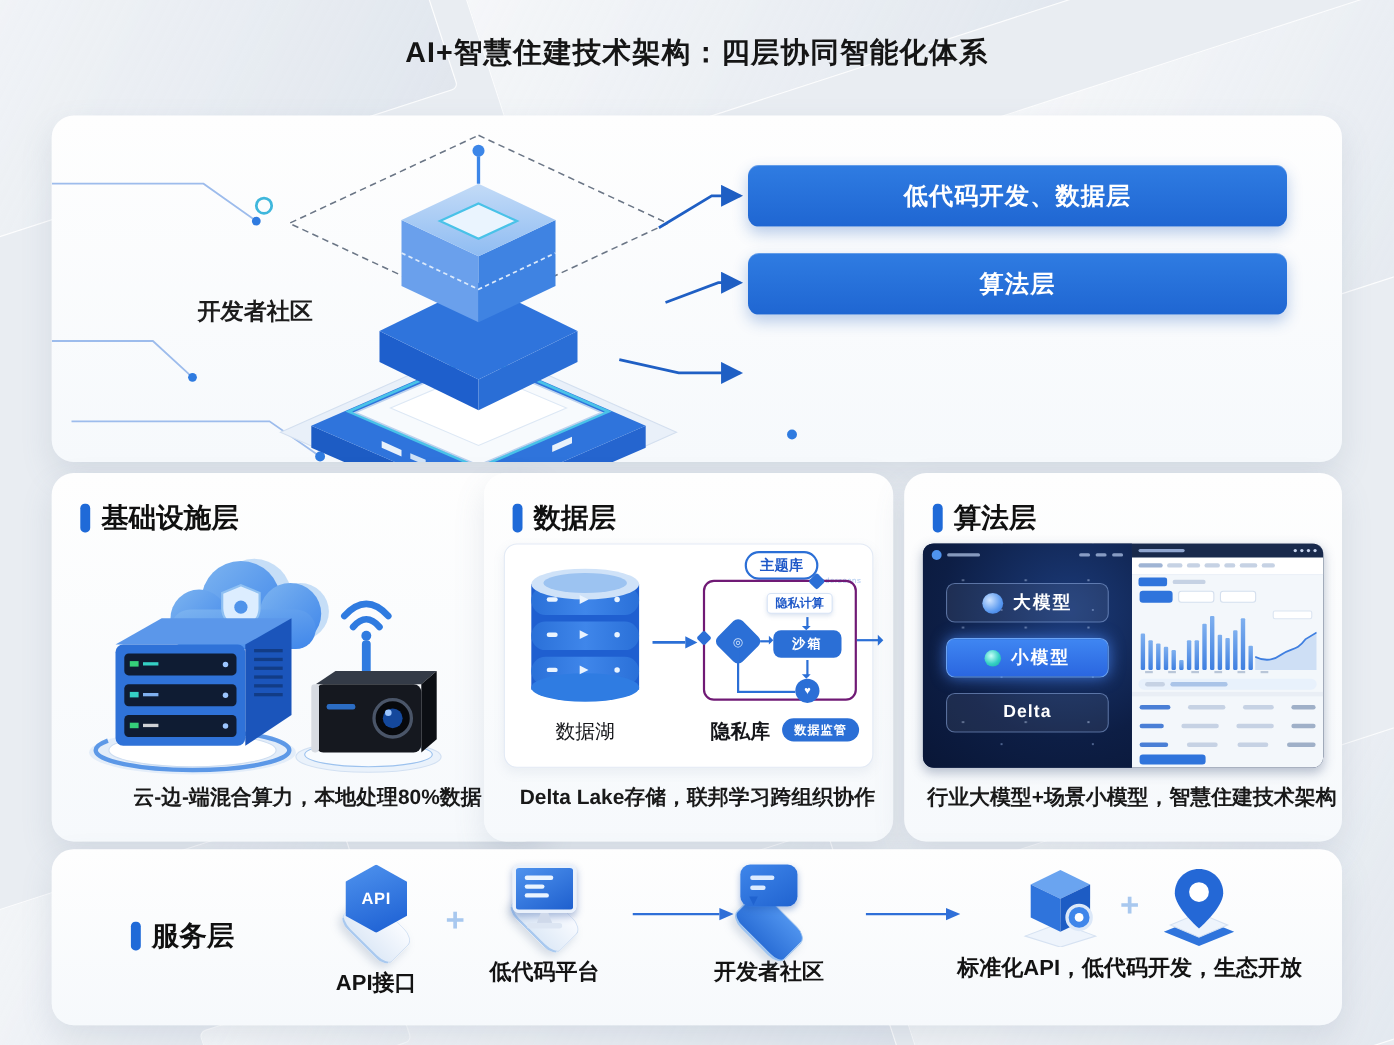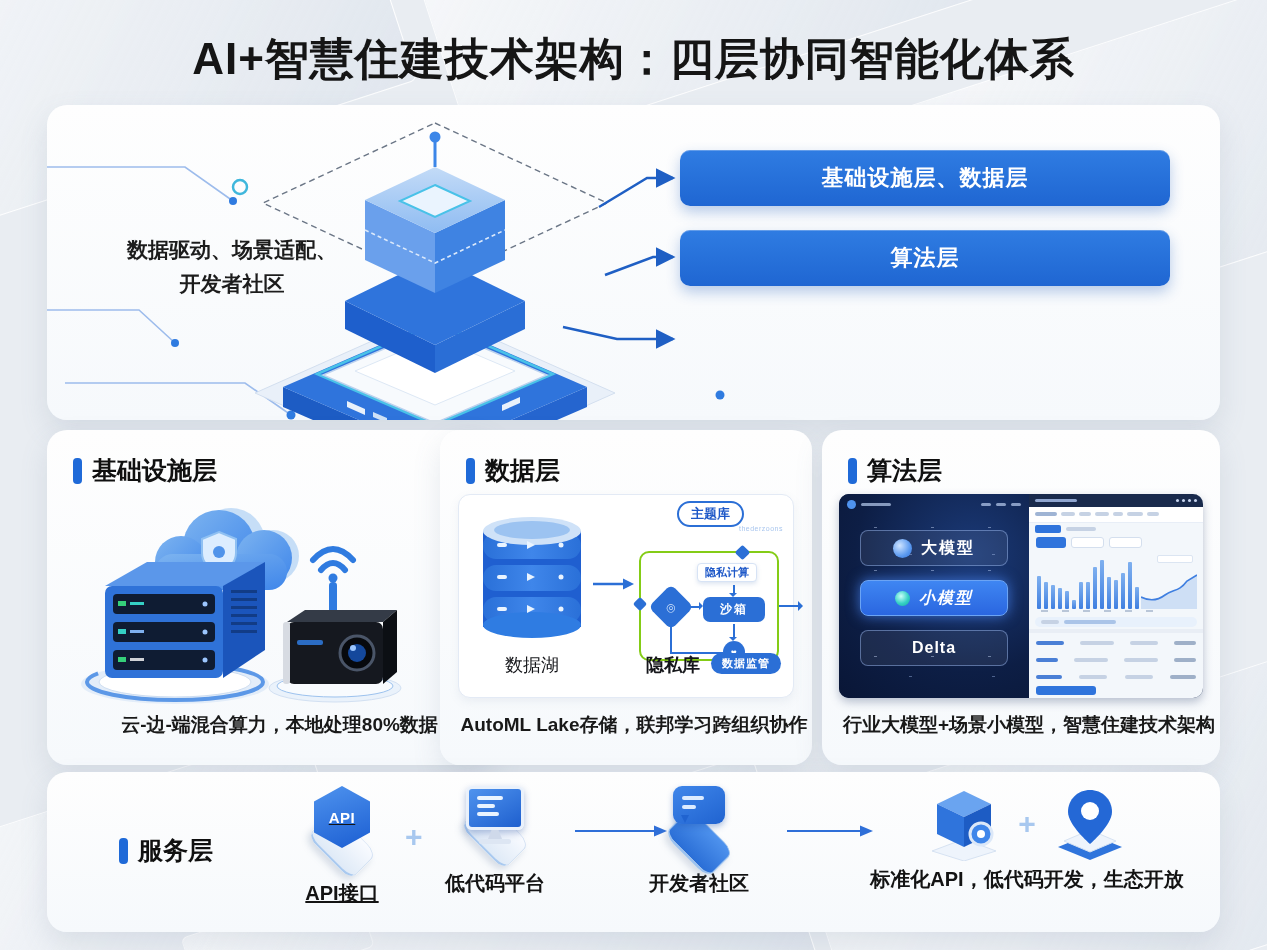--- a/index.html
+++ b/index.html
@@ -16,21 +16,21 @@
     transform:rotate(-18deg); border-radius:6px; }
   .bg1{left:-150px;top:-90px;width:540px;height:260px;}
   .bg2{right:-130px;top:30px;width:470px;height:250px;}
   .bg3{left:-90px;bottom:-70px;width:440px;height:230px;}
   .bg4{right:-70px;bottom:-50px;width:520px;height:270px;}
   .bg5{left:430px;top:-130px;width:560px;height:210px;}
   .bg6{left:200px;bottom:-110px;width:600px;height:220px;}
 
   
   .page-title{position:absolute;top:30px;left:0;right:0;text-align:center;
-    font-size:44px;font-weight:800;color:#151515;letter-spacing:1px;z-index:5;}
+    font-size:26px;font-weight:800;color:#151515;letter-spacing:1px;z-index:5;}
 
   
   .card{position:absolute;background:linear-gradient(180deg,#fefefe,#f6f9fc);
     border-radius:20px;box-shadow:0 12px 28px rgba(100,120,150,.15);z-index:4;}
 
   
   .hero{left:47px;top:105px;width:1173px;height:315px;overflow:hidden;}
   .hero-svg{position:absolute;inset:0;width:100%;height:100%;z-index:1;pointer-events:none;}
   .hero-left-text{position:absolute;left:60px;top:128px;width:250px;text-align:center;
     font-size:21px;font-weight:700;color:#1c1c1c;line-height:1.6;z-index:2;}
@@ -54,22 +54,22 @@
 
   .infra-art{position:absolute;left:12px;top:60px;width:359px;height:215px;}
 
   
   .data-panel{position:absolute;left:18px;top:64px;width:336px;height:204px;background:#fff;
     border:1px solid #e3eaf5;border-radius:12px;box-shadow:0 4px 10px rgba(120,140,170,.1);}
   .db-svg{position:absolute;left:14px;top:18px;width:118px;height:130px;}
   .lake-label{position:absolute;left:14px;top:158px;width:118px;text-align:center;
     font-size:18px;font-weight:400;color:#15161a;}
   .flow-arrow1{position:absolute;left:134px;top:82px;width:42px;height:14px;}
-  .flow-box{position:absolute;left:180px;top:56px;width:140px;height:110px;
-    border:2px solid #84cc16;border-radius:10px;}
+  .flow-box{position:absolute;left:180px;top:32px;width:140px;height:110px;
+    border:2px solid #701a75;border-radius:10px;}
   .node-diamond-top{position:absolute;left:96px;top:-6px;width:11px;height:11px;background:#2b6fd6;
     transform:rotate(45deg);border-radius:2px;}
   .node-diamond-left{position:absolute;left:-6px;top:46px;width:10px;height:10px;background:#2b6fd6;
     transform:rotate(45deg);border-radius:2px;}
   .pill-top{position:absolute;left:218px;top:6px;padding:2px 12px;background:#fff;
     border:2px solid #2b6fd6;border-radius:14px;color:#1e58c8;font-size:13px;font-weight:800;}
   .watermark{position:absolute;right:10px;top:30px;font-size:7px;color:#a9c6ee;letter-spacing:.5px;}
   .privacy-label{position:absolute;left:56px;top:10px;padding:1px 7px;background:#fff;
     border:1px solid #d7e3f5;border-radius:4px;box-shadow:0 2px 4px rgba(120,150,200,.25);
     color:#1e58c8;font-size:11px;font-weight:800;}
@@ -107,21 +107,21 @@
   .algo-topbar{position:absolute;left:0;top:0;right:0;height:20px;display:flex;align-items:center;
     gap:5px;padding:0 8px;}
   .logo-dot{width:9px;height:9px;border-radius:50%;background:#4f93ee;flex:0 0 auto;}
   .tb-dash{height:3px;border-radius:2px;background:#b9cdf0;opacity:.7;}
   .algo-btn{position:absolute;left:21px;width:148px;height:36px;border-radius:8px;
     display:flex;align-items:center;justify-content:center;gap:9px;
     background:rgba(255,255,255,.07);border:1px solid rgba(150,180,235,.5);
     color:#fff;font-size:16px;font-weight:700;letter-spacing:2px;}
   .ab1{top:36px;} .ab3{top:136px;letter-spacing:1px;}
   .ab2{top:86px;background:linear-gradient(180deg,#3f86f2,#2a66e0);border:1px solid #6ba4f5;
-    box-shadow:0 0 14px rgba(70,130,240,.8);font-style:italic;}
+    box-shadow:0 0 14px rgba(70,130,240,.8);}
   .ai-circle{width:19px;height:19px;border-radius:50%;
     background:radial-gradient(circle at 35% 35%, #cfe4ff, #5b9af0 60%, #2f6fd8);}
   .ai-drop{width:15px;height:15px;border-radius:50%;
     background:radial-gradient(circle at 40% 35%, #c9fff8, #35d0c5 55%, #17a89e);}
   .dash{flex:1;background:#f3f7fb;display:flex;flex-direction:column;overflow:hidden;}
   .dash-top{height:13px;background:#192a4c;display:flex;align-items:center;padding:0 6px;gap:3px;}
   .dash-top .d1{width:42px;height:3px;background:#8fa5cf;border-radius:2px;}
   .dash-top .sp{flex:1;}
   .dash-top i{width:3px;height:3px;border-radius:50%;background:#c8d6f0;display:block;}
   .dash-toolbar{height:16px;background:#fff;border-bottom:1px solid #e8eef7;display:flex;
@@ -247,24 +247,24 @@
     <line x1="388" y1="37" x2="388" y2="62" stroke="#3c86e8" stroke-width="3"></line>
     <circle cx="388" cy="32" r="5.5" fill="#3c86e8"></circle>
 
     <g stroke="#1f5fc4" stroke-width="2.5" fill="none">
       <polyline points="552,102 600,73 626,73" marker-end="url(#ah)"></polyline>
       <polyline points="558,170 606,152 626,152" marker-end="url(#ah)"></polyline>
       <polyline points="516,222 570,234 626,234" marker-end="url(#ah)"></polyline>
     </g>
   </svg>
   <div class="hero-left-text">
-    <span>数据驱动、场景适配、</span><br>
+    <br>
     <span>开发者社区</span>
   </div>
-  <div class="layer-bar lb1">基础设施层、数据层</div>
+  <div class="layer-bar lb1">低代码开发、数据层</div>
   <div class="layer-bar lb2">算法层</div>
 </div>
 
 <div class="card mid c-infra">
   <div class="card-header">
     <div class="tick"></div>
     <div class="card-title">基础设施层</div>
   </div>
   <svg class="infra-art" viewBox="0 0 359 215">
     <defs>
@@ -397,21 +397,21 @@
       <div class="fl-line fl-v" style="left:92px;top:71px;height:15px;"></div>
       <div class="fl-ah down" style="left:88px;top:84px;"></div>
       <div class="fl-line fl-v" style="left:29px;top:62px;height:38px;"></div>
       <div class="fl-line fl-h" style="left:29px;top:99px;width:53px;"></div>
       <div class="circle-node">♥</div>
       <div class="exit-arrow"></div>
     </div>
     <div class="privdb-label">隐私库</div>
     <div class="pill-bottom">数据监管</div>
   </div>
-  <div class="card-caption">AutoML Lake存储，联邦学习跨组织协作</div>
+  <div class="card-caption">Delta Lake存储，联邦学习跨组织协作</div>
 </div>
 
 <div class="card mid c-algo">
   <div class="card-header">
     <div class="tick"></div>
     <div class="card-title">算法层</div>
   </div>
   <div class="algo-panel">
     <div class="algo-left">
       <div class="stars"></div>
@@ -524,21 +524,21 @@
   </div>
   <div class="card-caption">行业大模型+场景小模型，智慧住建技术架构</div>
 </div>
 
 <div class="card svc">
   <div class="svc-header">
     <div class="tick"></div>
     <div class="card-title">服务层</div>
   </div>
 
-  <div class="svc-item" style="left:250px;width:90px;text-decoration:underline;">
+  <div class="svc-item" style="left:250px;width:90px;">
     <div class="hex">
       <span>API</span>
     </div>
     <div class="plat"></div>
     <div class="svc-label">API接口</div>
   </div>
 
   <span class="plus" style="left:358px;">+</span>
 
   <div class="svc-item" style="left:388px;width:120px;">

